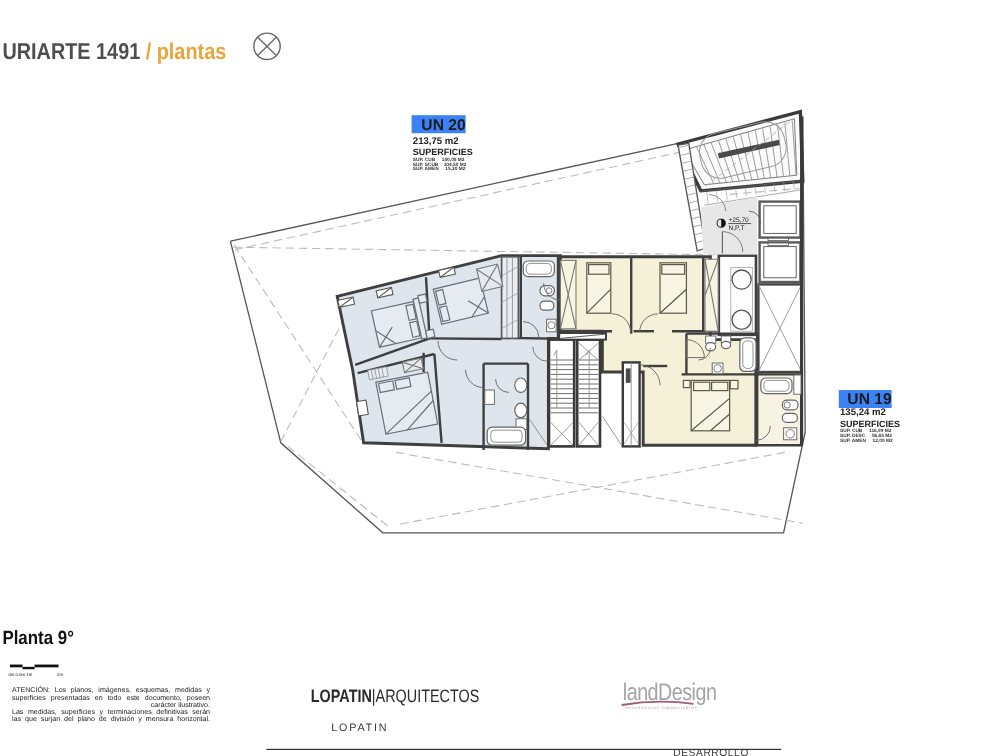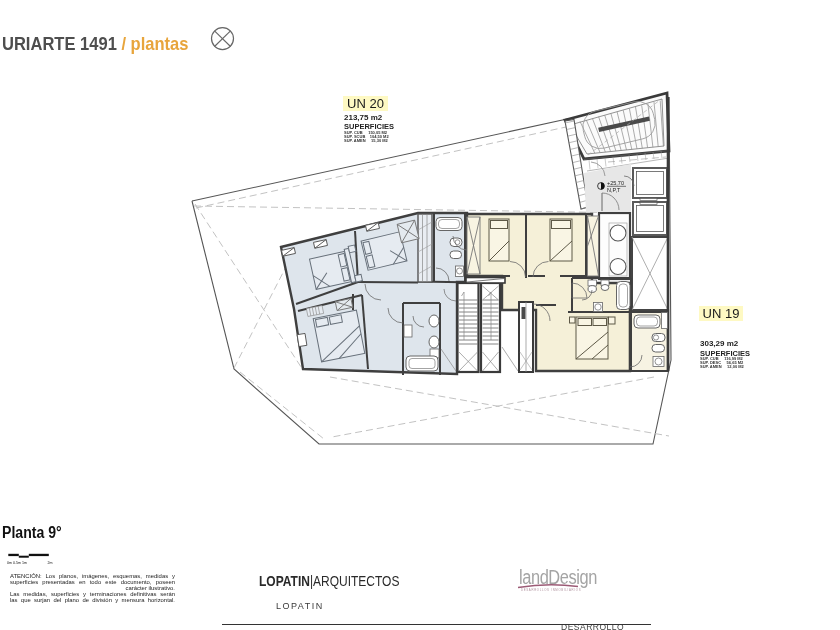--- a/index.html
+++ b/index.html
@@ -1,42 +1,42 @@
 <!DOCTYPE html>
 <html><head>
 <meta charset="utf-8">
 <style>
   html,body{margin:0;padding:0;background:#ffffff;width:840px;height:630px;overflow:hidden;}
   body{font-family:"Liberation Sans", sans-serif;position:relative;}
   .abs{position:absolute;}
   .title{left:2px;top:33px;font-size:19px;font-weight:bold;color:#4e4e4e;transform:scaleX(0.87);transform-origin:left;white-space:nowrap;}
   .title .or{color:#e8a53c;}
-  .un-box{background:#fef9c3;font-weight:normal;color:#1a1a1a;text-align:center;}
+  .un-box{background:#3b82f6;font-weight:bold;color:#1a1a1a;text-align:right;}
   .small-b{font-weight:bold;color:#222;}
   .tiny{font-size:4px;color:#333;line-height:4.2px;white-space:pre;font-weight:bold;}
 </style>
 </head>
 <body>
   <div class="abs title">URIARTE 1491 <span class="or">/ plantas</span></div>
 
   <svg class="abs" style="left:209px;top:26px;" width="28" height="28" viewBox="0 0 28 28">
     <circle cx="13.5" cy="12.6" r="11" fill="none" stroke="#666" stroke-width="1.2"></circle>
     <line x1="5.5" y1="4.8" x2="21.5" y2="20.5" stroke="#666" stroke-width="1.1"></line>
     <line x1="21.5" y1="4.8" x2="5.5" y2="20.5" stroke="#666" stroke-width="1.1"></line>
   </svg>
 
   <div class="abs un-box" style="left:343px;top:96px;width:45px;height:15px;font-size:13px;line-height:15px;">UN 20</div>
   <div class="abs small-b" style="left:344px;top:113px;font-size:8px;">213,75 m2</div>
   <div class="abs small-b" style="left:344px;top:122px;font-size:7.5px;">SUPERFICIES</div>
   <div class="abs tiny" style="left:344px;top:131px;">SUP. CUB     150,05 M2
 SUP. SCUB    104,50 M2
 SUP. AMEN     15,30 M2</div>
 
-  <div class="abs un-box" style="left:699px;top:306px;width:44px;height:15px;font-size:13px;line-height:15px;">UN 19</div>
-  <div class="abs small-b" style="left:700px;top:339px;font-size:8px;">303,29 m2</div>
+  <div class="abs un-box" style="left:699px;top:325px;width:44px;height:15px;font-size:13px;line-height:15px;">UN 19</div>
+  <div class="abs small-b" style="left:700px;top:339px;font-size:8px;">135,24 m2</div>
   <div class="abs small-b" style="left:700px;top:349px;font-size:7.5px;">SUPERFICIES</div>
   <div class="abs tiny" style="left:700px;top:357px;">SUP. CUB     116,99 M2
 SUP. DESC     56,65 M2
 SUP. AMEN     12,00 M2</div>
 
   <svg class="abs" style="left:0;top:0;" width="840" height="630" viewBox="0 0 840 630">
 
     <g stroke="#565656" stroke-width="1.1" fill="none">
       <path d="M192,201 L567,119"></path>
       <path d="M669,97 L671,360 L653,444 L319,444 L234,369 L192,201"></path>

